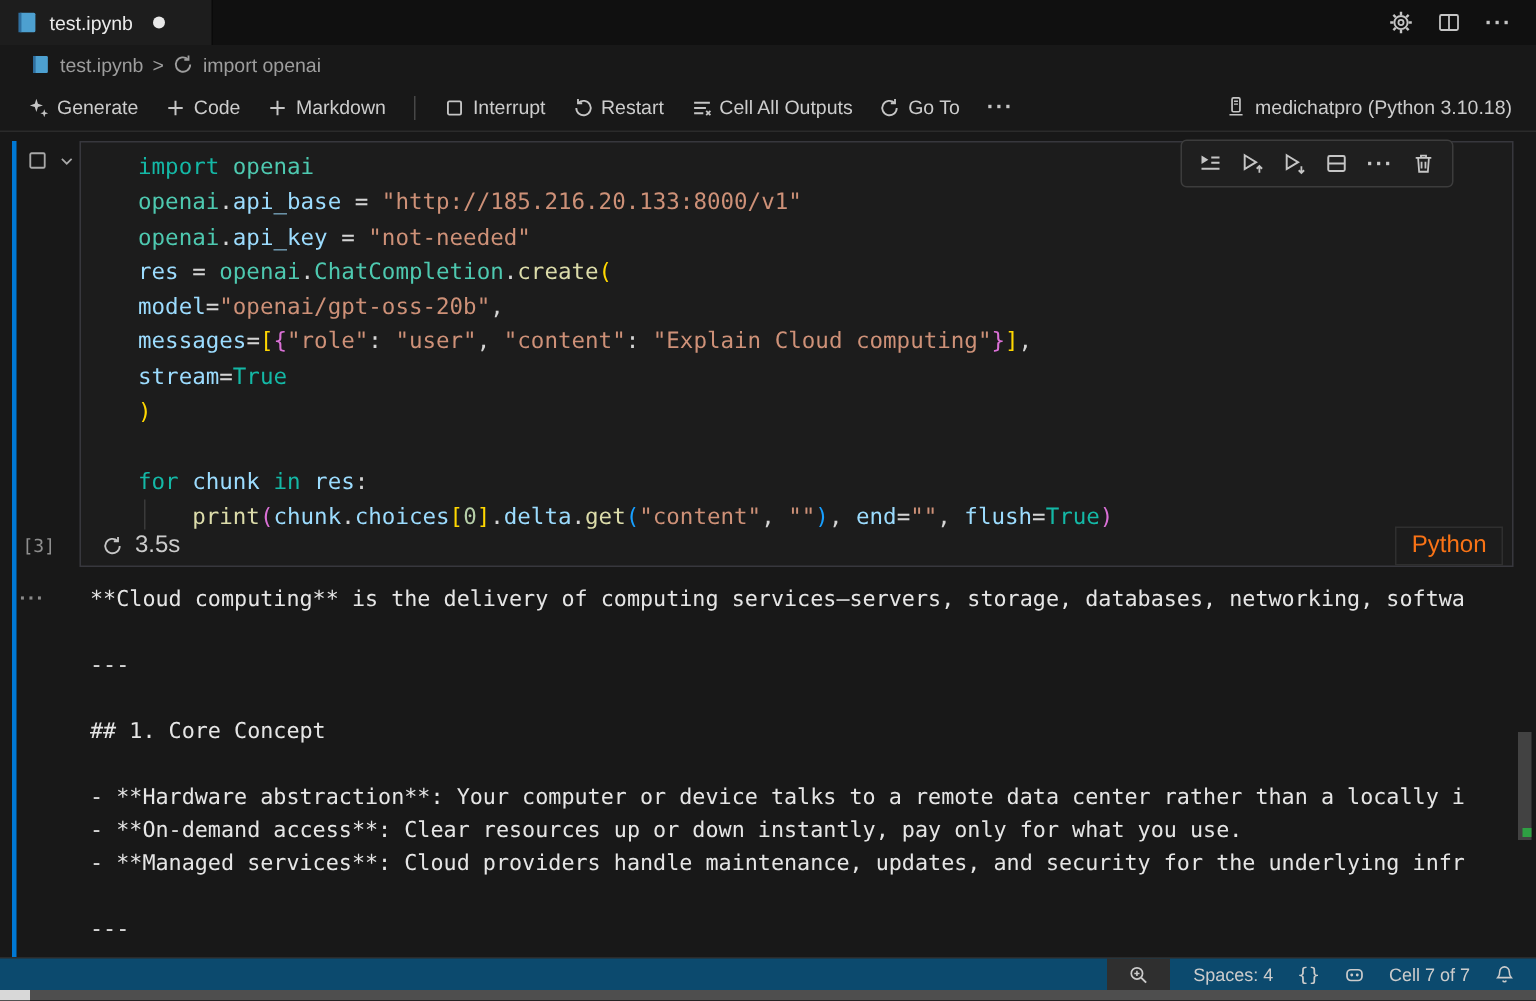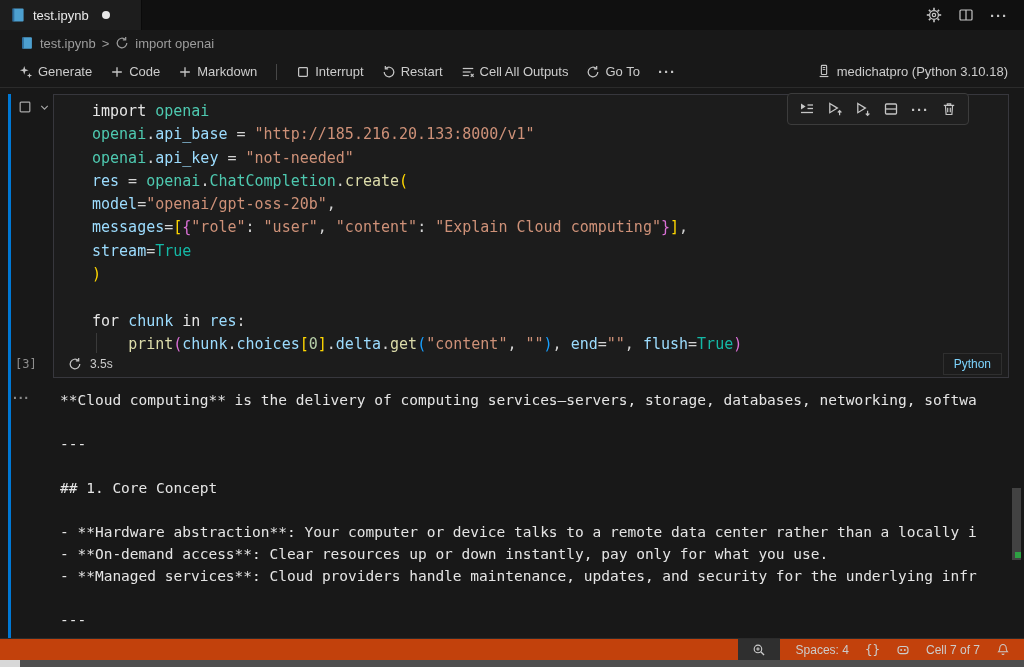--- a/index.html
+++ b/index.html
@@ -34,44 +34,44 @@
 
   
   .focus-bar { position:absolute; left:8px; top:94px; width:3px; height:554px; background:#0078d4; }
   .cell-gutter-top { position:absolute; left:18px; top:100px; display:flex; align-items:center; gap:6px; }
   .cell-gutter-top .ic { color:#a8a8a8; }
   .exec-count { position:absolute; left:15px; top:357px; font-family:"DejaVu Sans Mono", monospace; font-size:12px; color:#8f8f8f; }
 
   .cell-frame { position:absolute; left:53px; top:94px; width:956px; height:284px; background:#1c1c1c; border:1px solid #37373d; }
   .code-area { position:absolute; left:0; top:0; right:0; height:258px; padding:5px 0 0 38px; overflow:hidden; }
   .code-line { font-family:"DejaVu Sans Mono", monospace; font-size:15px; line-height:23.3px; white-space:pre; }
-  .tok-kw{color:#e5e5e5} .tok-ns{color:#4EC9B0} .tok-var{color:#9CDCFE} .tok-pl{color:#D4D4D4}
+  .tok-kw{color:#14b8a6} .tok-ns{color:#4EC9B0} .tok-var{color:#9CDCFE} .tok-pl{color:#D4D4D4}
   .tok-str{color:#CE9178} .tok-strl{color:#CE9178; }
   .tok-fn{color:#DCDCAA} .tok-const{color:#14b8a6} .tok-num{color:#B5CEA8}
   .tok-b1{color:#FFD700} .tok-b2{color:#DA70D6} .tok-b3{color:#179FFF}
   .tok-ind{position:relative;}
   .tok-ind::after{content:''; position:absolute; left:4px; top:-2px; bottom:-2px; width:1px; background:#3a3a3a;}
 
-  .cell-statusrow { position:absolute; left:0; bottom:0; right:0; height:26px; display:flex; align-items:center; padding:0 6px 0 14px; font-size:12px; color:#cccccc; }
+  .cell-statusrow { position:absolute; left:0; bottom:0; right:0; height:26px; display:flex; align-items:center; padding:0 6px 0 14px; font-size:16px; color:#cccccc; }
   .cell-duration { display:flex; align-items:center; gap:8px; }
-  .cell-lang { margin-left:auto; padding:3px 10px; border:1px solid #2f2f2f; color:#7dd3fc; }
+  .cell-lang { margin-left:auto; padding:3px 10px; border:1px solid #2f2f2f; color:#f97316; }
 
   .cell-toolbar { position:absolute; left:787px; top:93px; height:32px; background:#1f1f1f; border:1px solid #3c3c3c; border-radius:4px; display:flex; align-items:center; gap:6px; padding:0 8px; z-index:5; }
   .cell-toolbar .btn { padding:3px; display:flex; align-items:center; }
 
   
   .output-collapse { position:absolute; left:13px; top:390px; color:#8a8a8a; font-size:14px; font-weight:bold; letter-spacing:1px; }
   .output-area { position:absolute; left:60px; top:389px; width:950px; height:250px; overflow:hidden; }
   .out-line { font-family:"DejaVu Sans Mono", monospace; font-size:14.5px; line-height:22px; color:#e5e5e5; white-space:pre; }
 
   .vscrollbar { position:absolute; right:3px; top:488px; width:9px; height:72px; background:#424242; }
   .scroll-marker { position:absolute; right:3px; top:552px; width:6px; height:6px; background:#2ea043; }
 
   
-  .statusbar { position:absolute; left:0; top:638px; width:1024px; height:22px; background:#c2410c; border-top:1px solid #2b2b2b; display:flex; align-items:center; justify-content:flex-end; gap:16px; padding-right:14px; font-size:12px; color:#cccccc; }
+  .statusbar { position:absolute; left:0; top:638px; width:1024px; height:22px; background:#0c4a6e; border-top:1px solid #2b2b2b; display:flex; align-items:center; justify-content:flex-end; gap:16px; padding-right:14px; font-size:12px; color:#cccccc; }
   .sb-item { display:flex; align-items:center; gap:4px; }
   .sb-zoom { background:#2f2f2f; height:22px; width:42px; display:flex; align-items:center; justify-content:center; }
   .sb-braces { font-family:"DejaVu Sans Mono", monospace; font-size:12.5px; }
   .statusbar .ic { color:#cccccc; }
 
   
   .hscroll-track { position:absolute; left:0; top:660px; width:1024px; height:7px; background:#4e4e4e; }
   .hscroll-thumb { position:absolute; left:0; top:0; width:20px; height:7px; background:#d8d8d8; }
 </style>
 </head>

